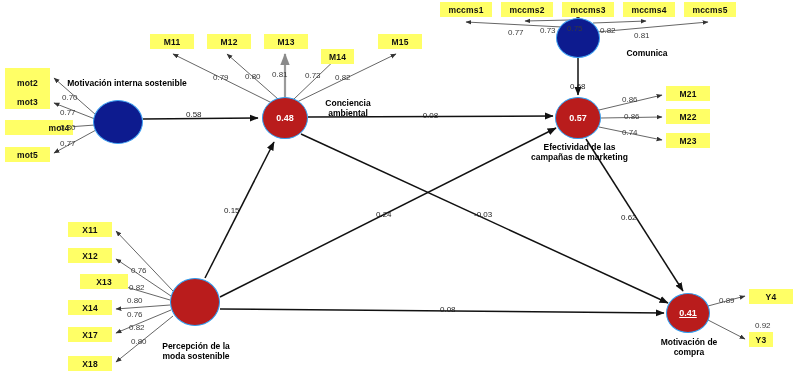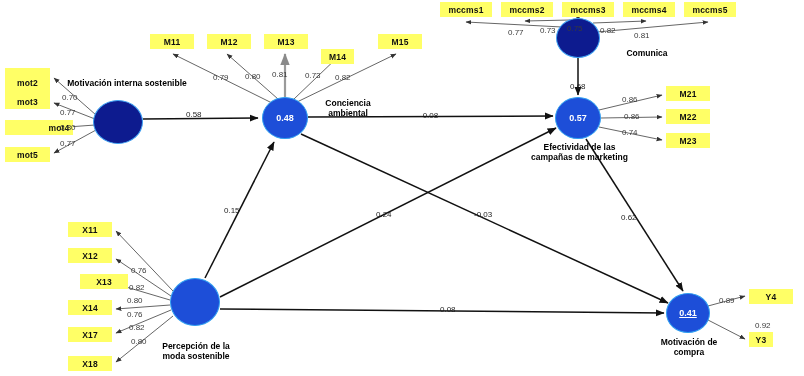--- a/index.html
+++ b/index.html
@@ -25,21 +25,21 @@
   .node{
     position:absolute;
     border-radius:50%;
     display:flex;align-items:center;justify-content:center;
     box-sizing:border-box;
     color:#ffffff;
     font-size:9px;
     font-weight:bold;
   }
   .node.dark{background:#0d1b8f;border:1px solid #3ea1f2;}
-  .node.light{background:#1d4ed8;border:1px solid #2f9ef0;}
+  .node.light{background:#b91c1c;border:1px solid #2f9ef0;}
   .node-label{
     position:absolute;
     font-size:8.5px;
     font-weight:bold;
     color:#000000;
     text-align:center;
     line-height:1.2;
     white-space:pre-line;
   }
   .coef{

